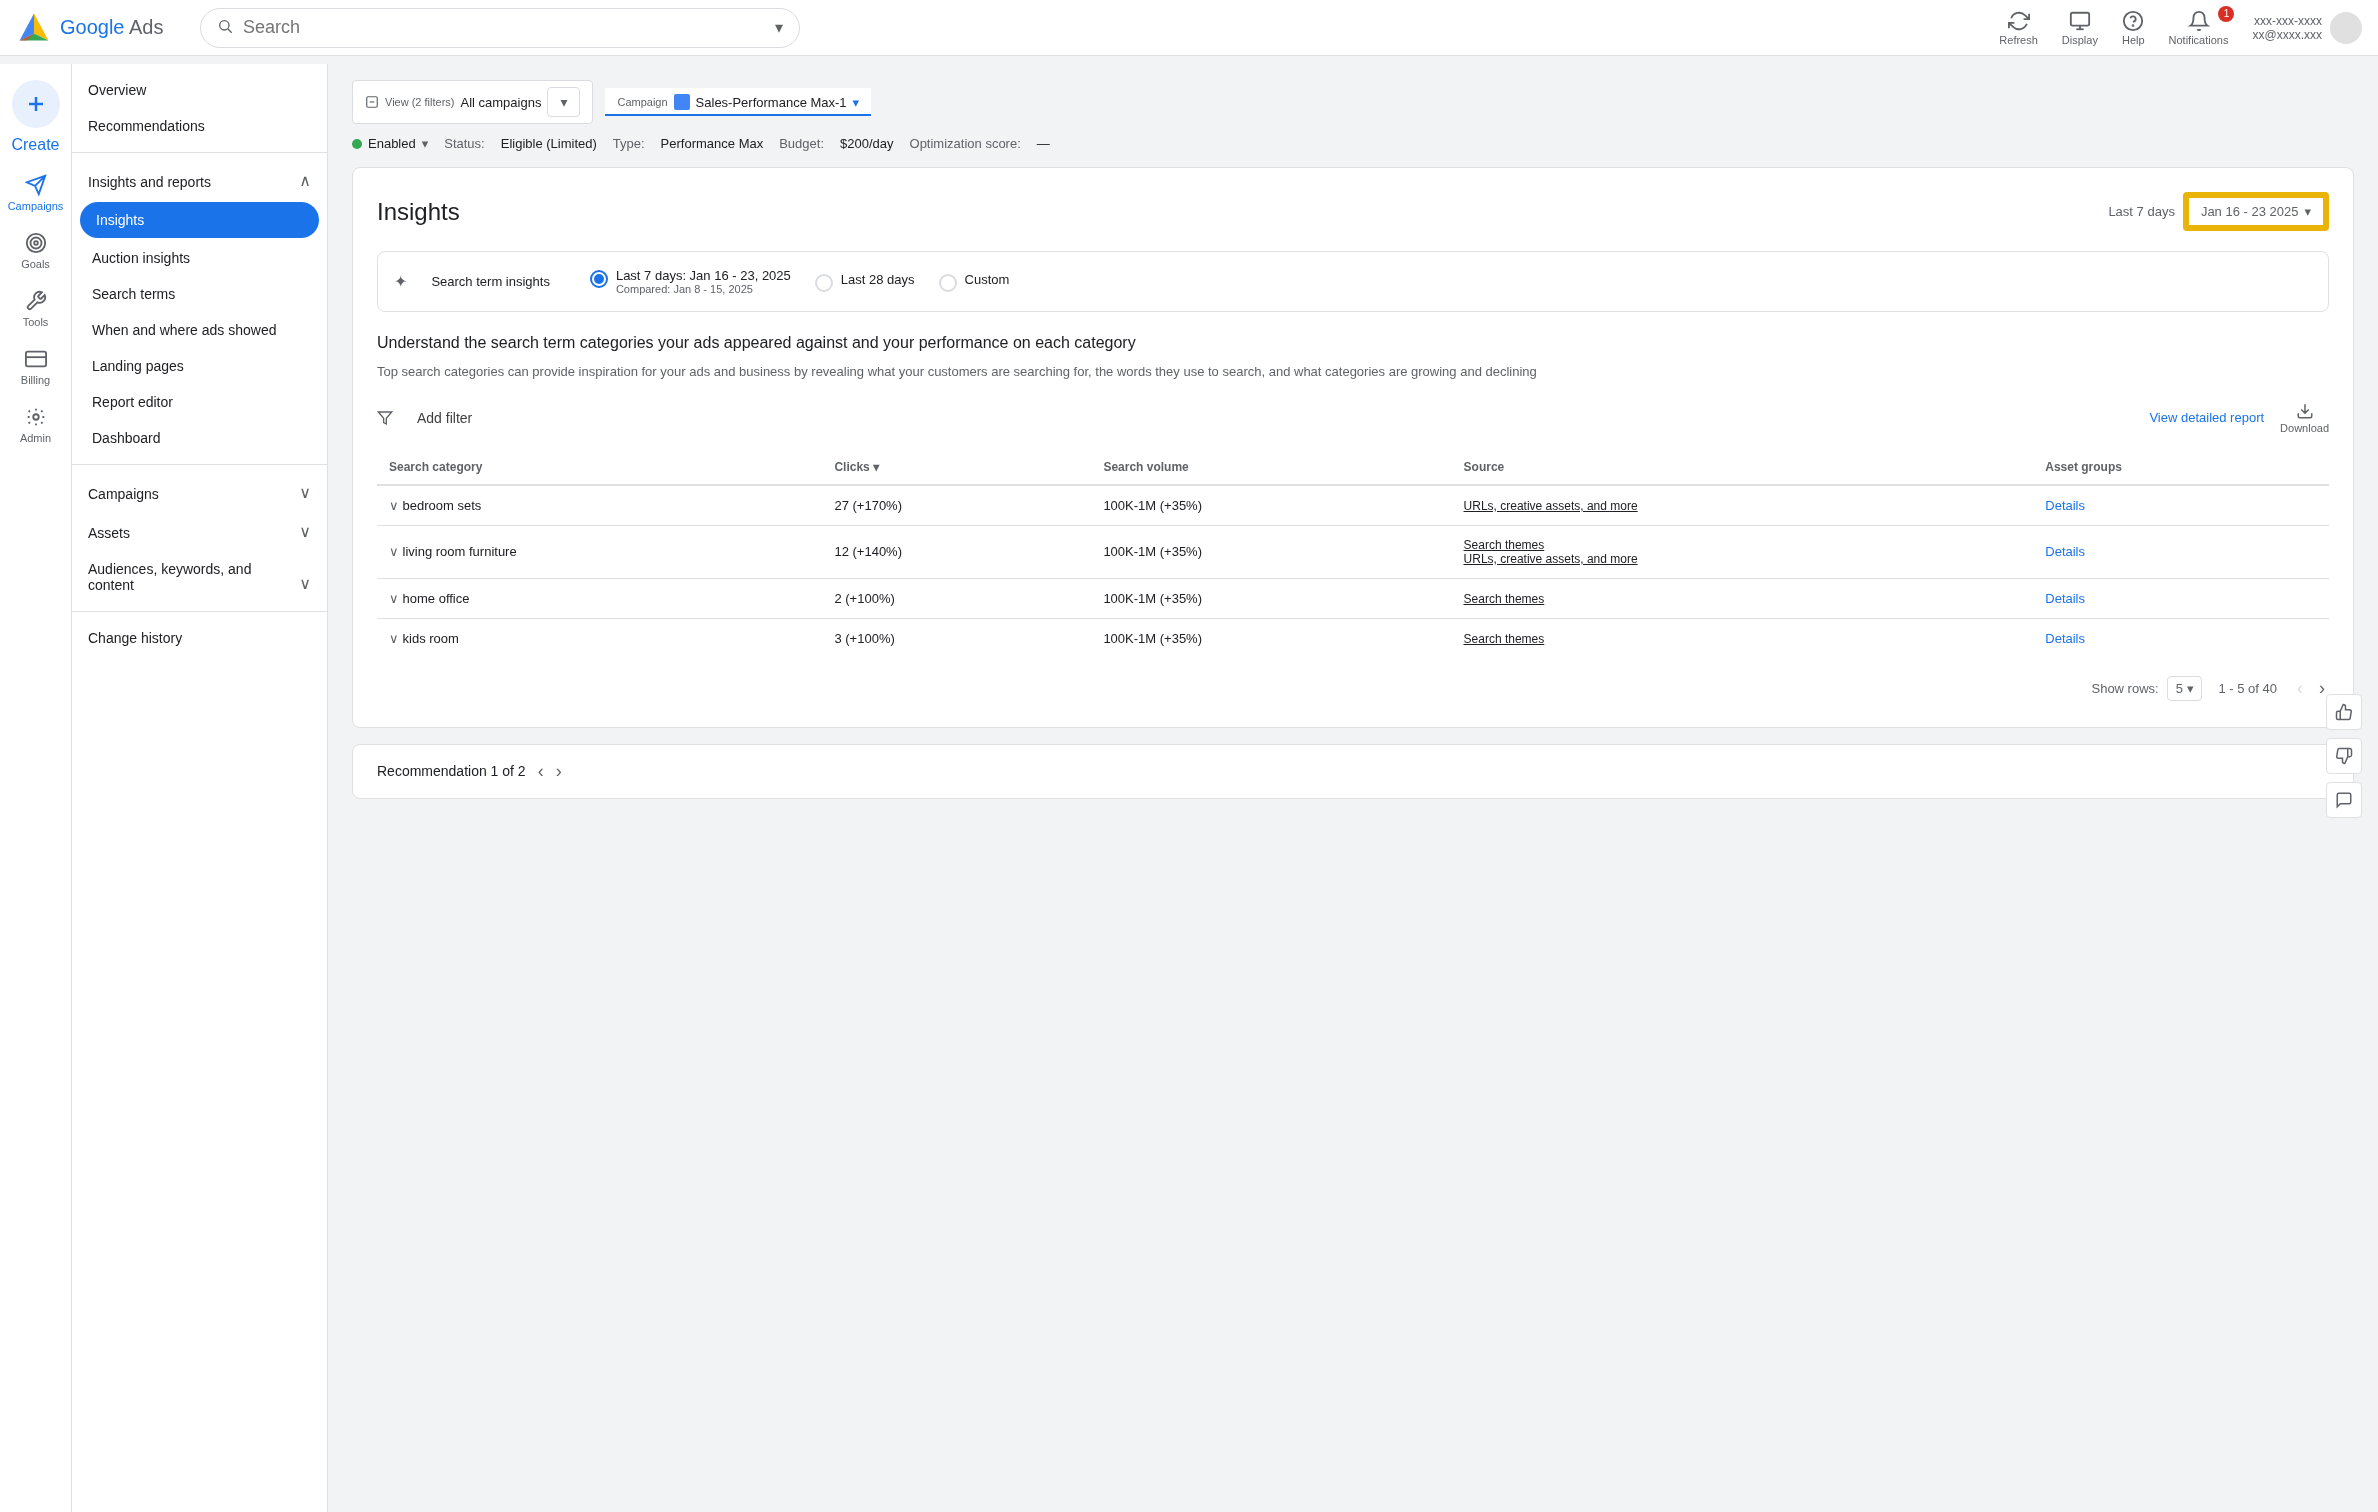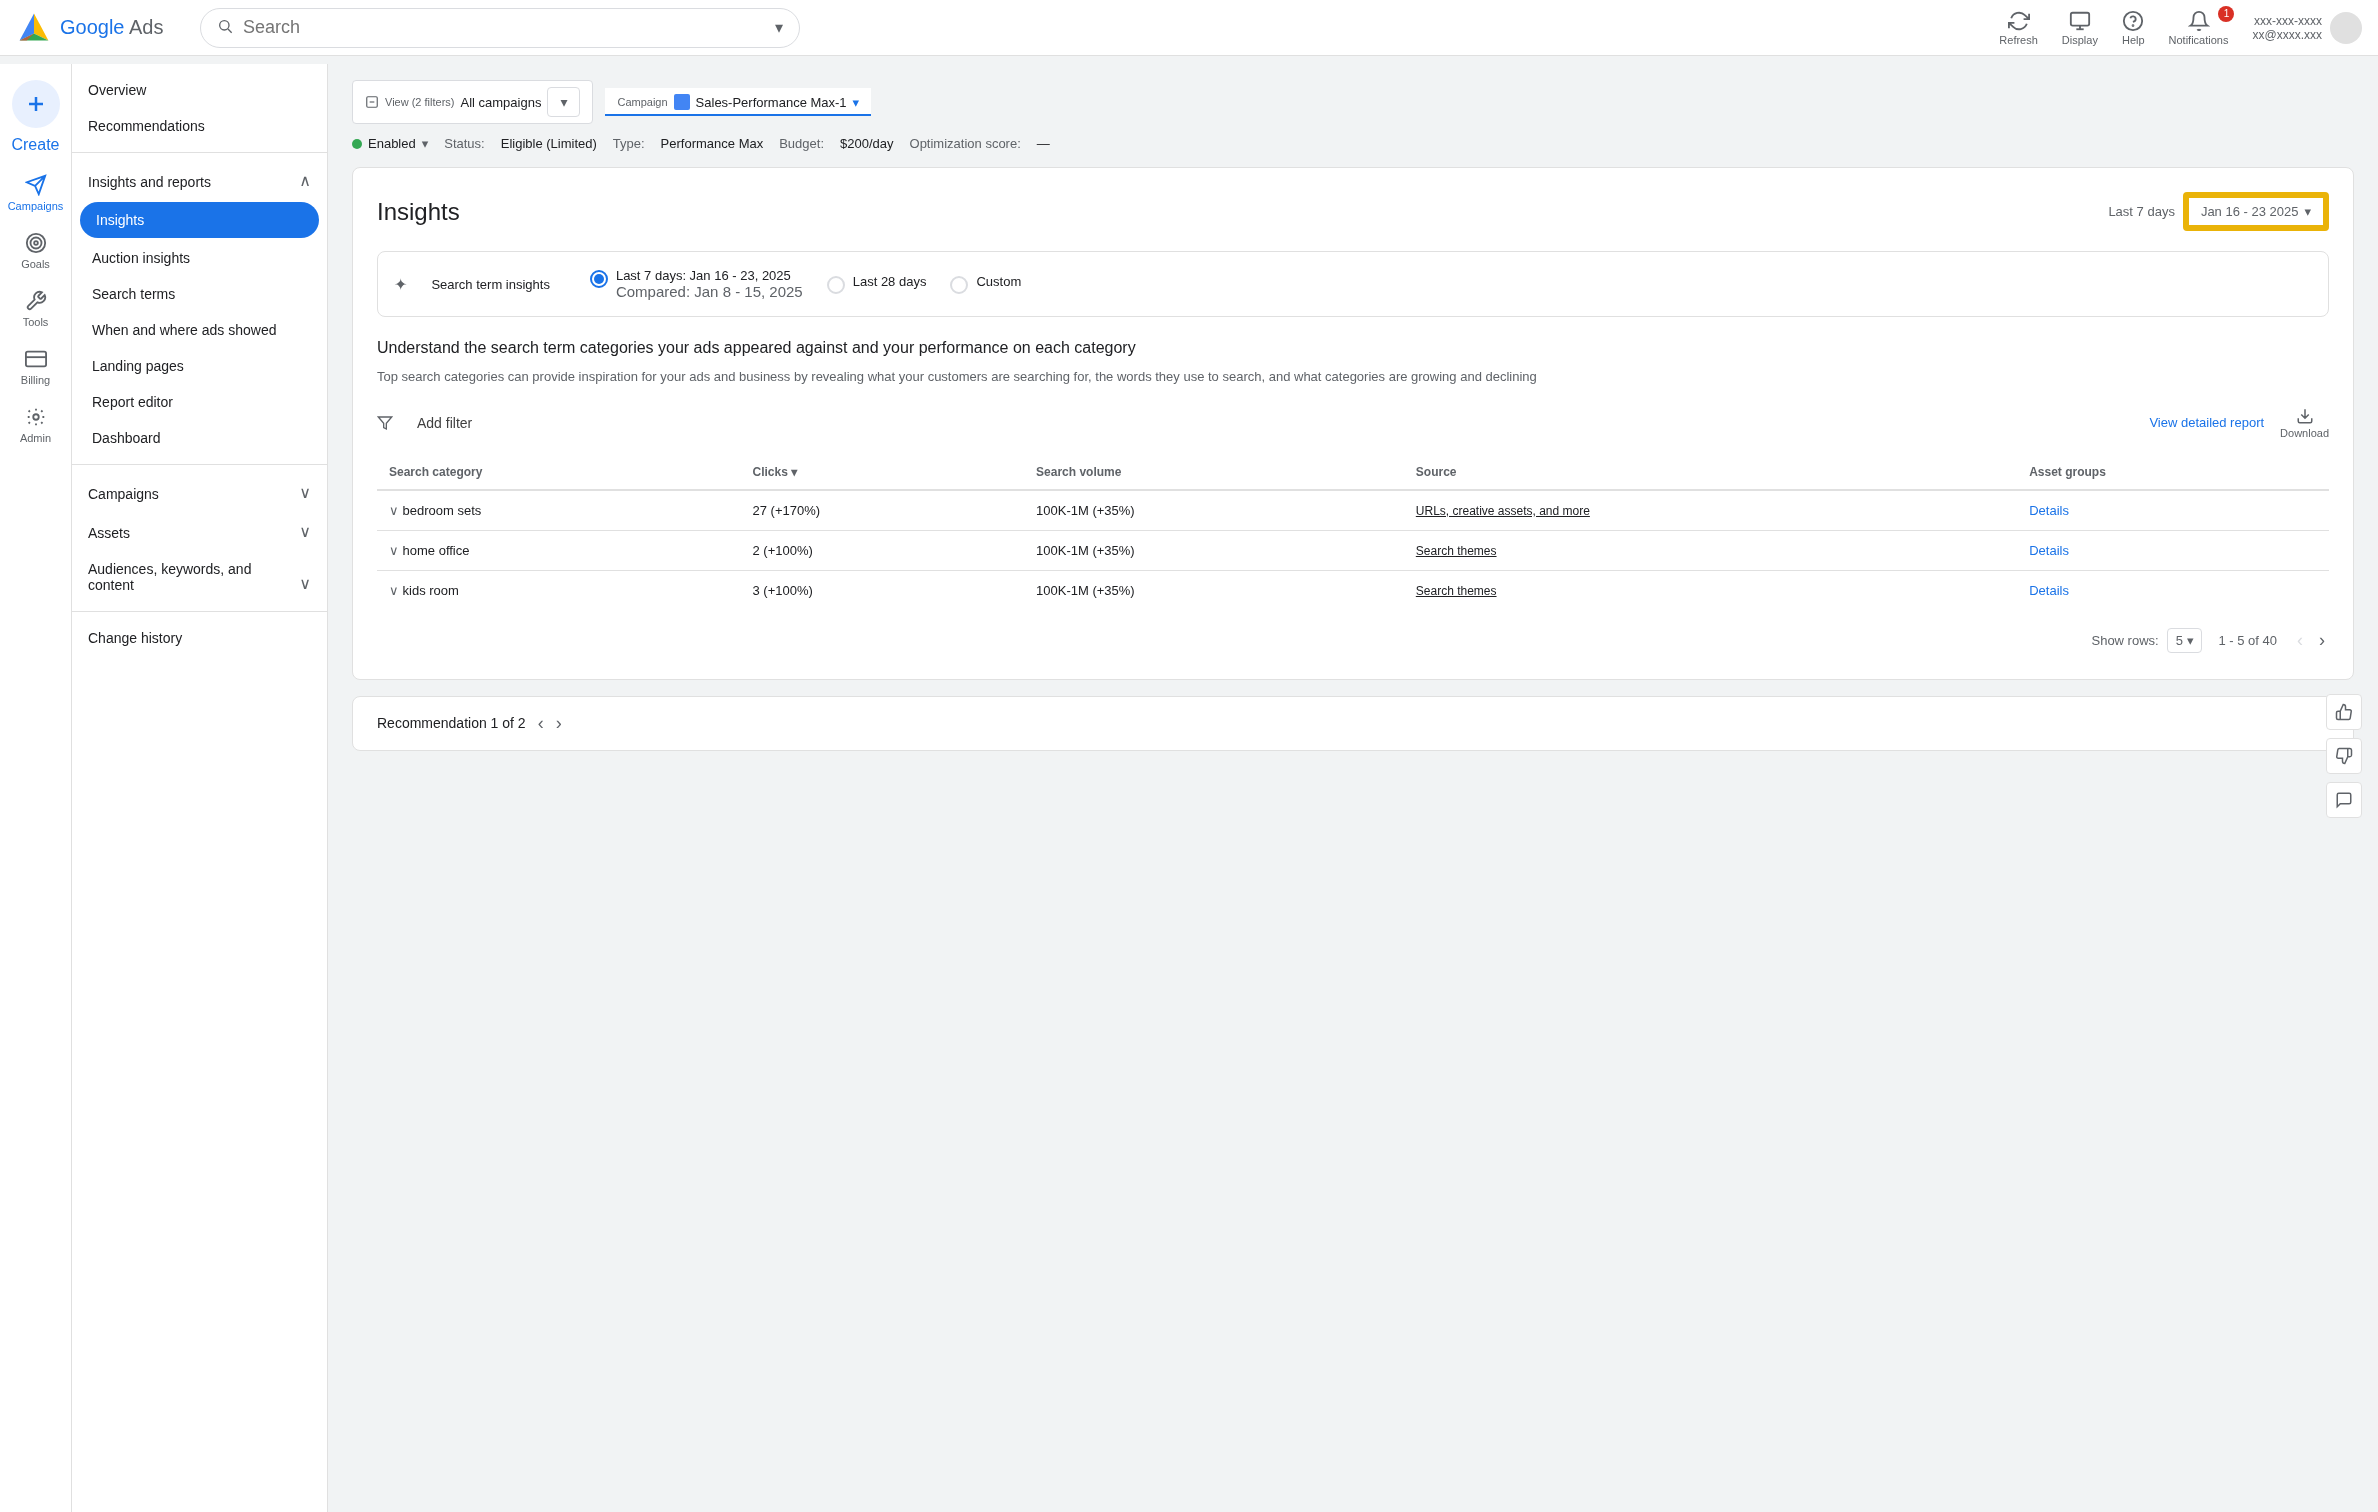--- a/index.html
+++ b/index.html
@@ -416,21 +416,21 @@
       </div>
 
       <div class="radio-group">
         <span style="color:#5f6368;font-size:16px;">✦</span>
         <span style="font-size:13px;color:#202124;margin-right:16px;">Search term insights</span>
 
         <div class="radio-item">
           <div class="radio-circle checked"></div>
           <div>
             <div style="font-size:13px;font-weight:500;">Last 7 days: Jan 16 - 23, 2025</div>
-            <div style="font-size:15px;color:#5f6368;">Compared: Jan 8 - 15, 2025</div>
+            <div style="font-size:11px;color:#5f6368;">Compared: Jan 8 - 15, 2025</div>
           </div>
         </div>
 
         <div class="radio-item">
           <div class="radio-circle"></div>
           <div style="font-size:13px;">Last 28 days</div>
         </div>
 
         <div class="radio-item">
           <div class="radio-circle"></div>
@@ -469,20 +469,30 @@
             <th>Asset groups</th>
           </tr>
         </thead>
         <tbody id="table-body">
 
         <tr>
               <td><span style="color:#5f6368;margin-right:4px;">∨</span>bedroom sets</td>
               <td>27 (+170%)</td>
               <td>100K-1M (+35%)</td>
               <td><span class="source-link">URLs, creative assets, and more</span></td>
+              <td><a class="details-link">Details</a></td>
+            </tr>
+            <tr>
+              <td><span style="color:#5f6368;margin-right:4px;">∨</span>living room furniture</td>
+              <td>12 (+140%)</td>
+              <td>100K-1M (+35%)</td>
+              <td>
+                <div class="source-link">Search themes</div>
+                <div class="source-link">URLs, creative assets, and more</div>
+              </td>
               <td><a class="details-link">Details</a></td>
             </tr>
             <tr>
               <td><span style="color:#5f6368;margin-right:4px;">∨</span>home office</td>
               <td>2 (+100%)</td>
               <td>100K-1M (+35%)</td>
               <td><span class="source-link">Search themes</span></td>
               <td><a class="details-link">Details</a></td>
             </tr>
             <tr>

